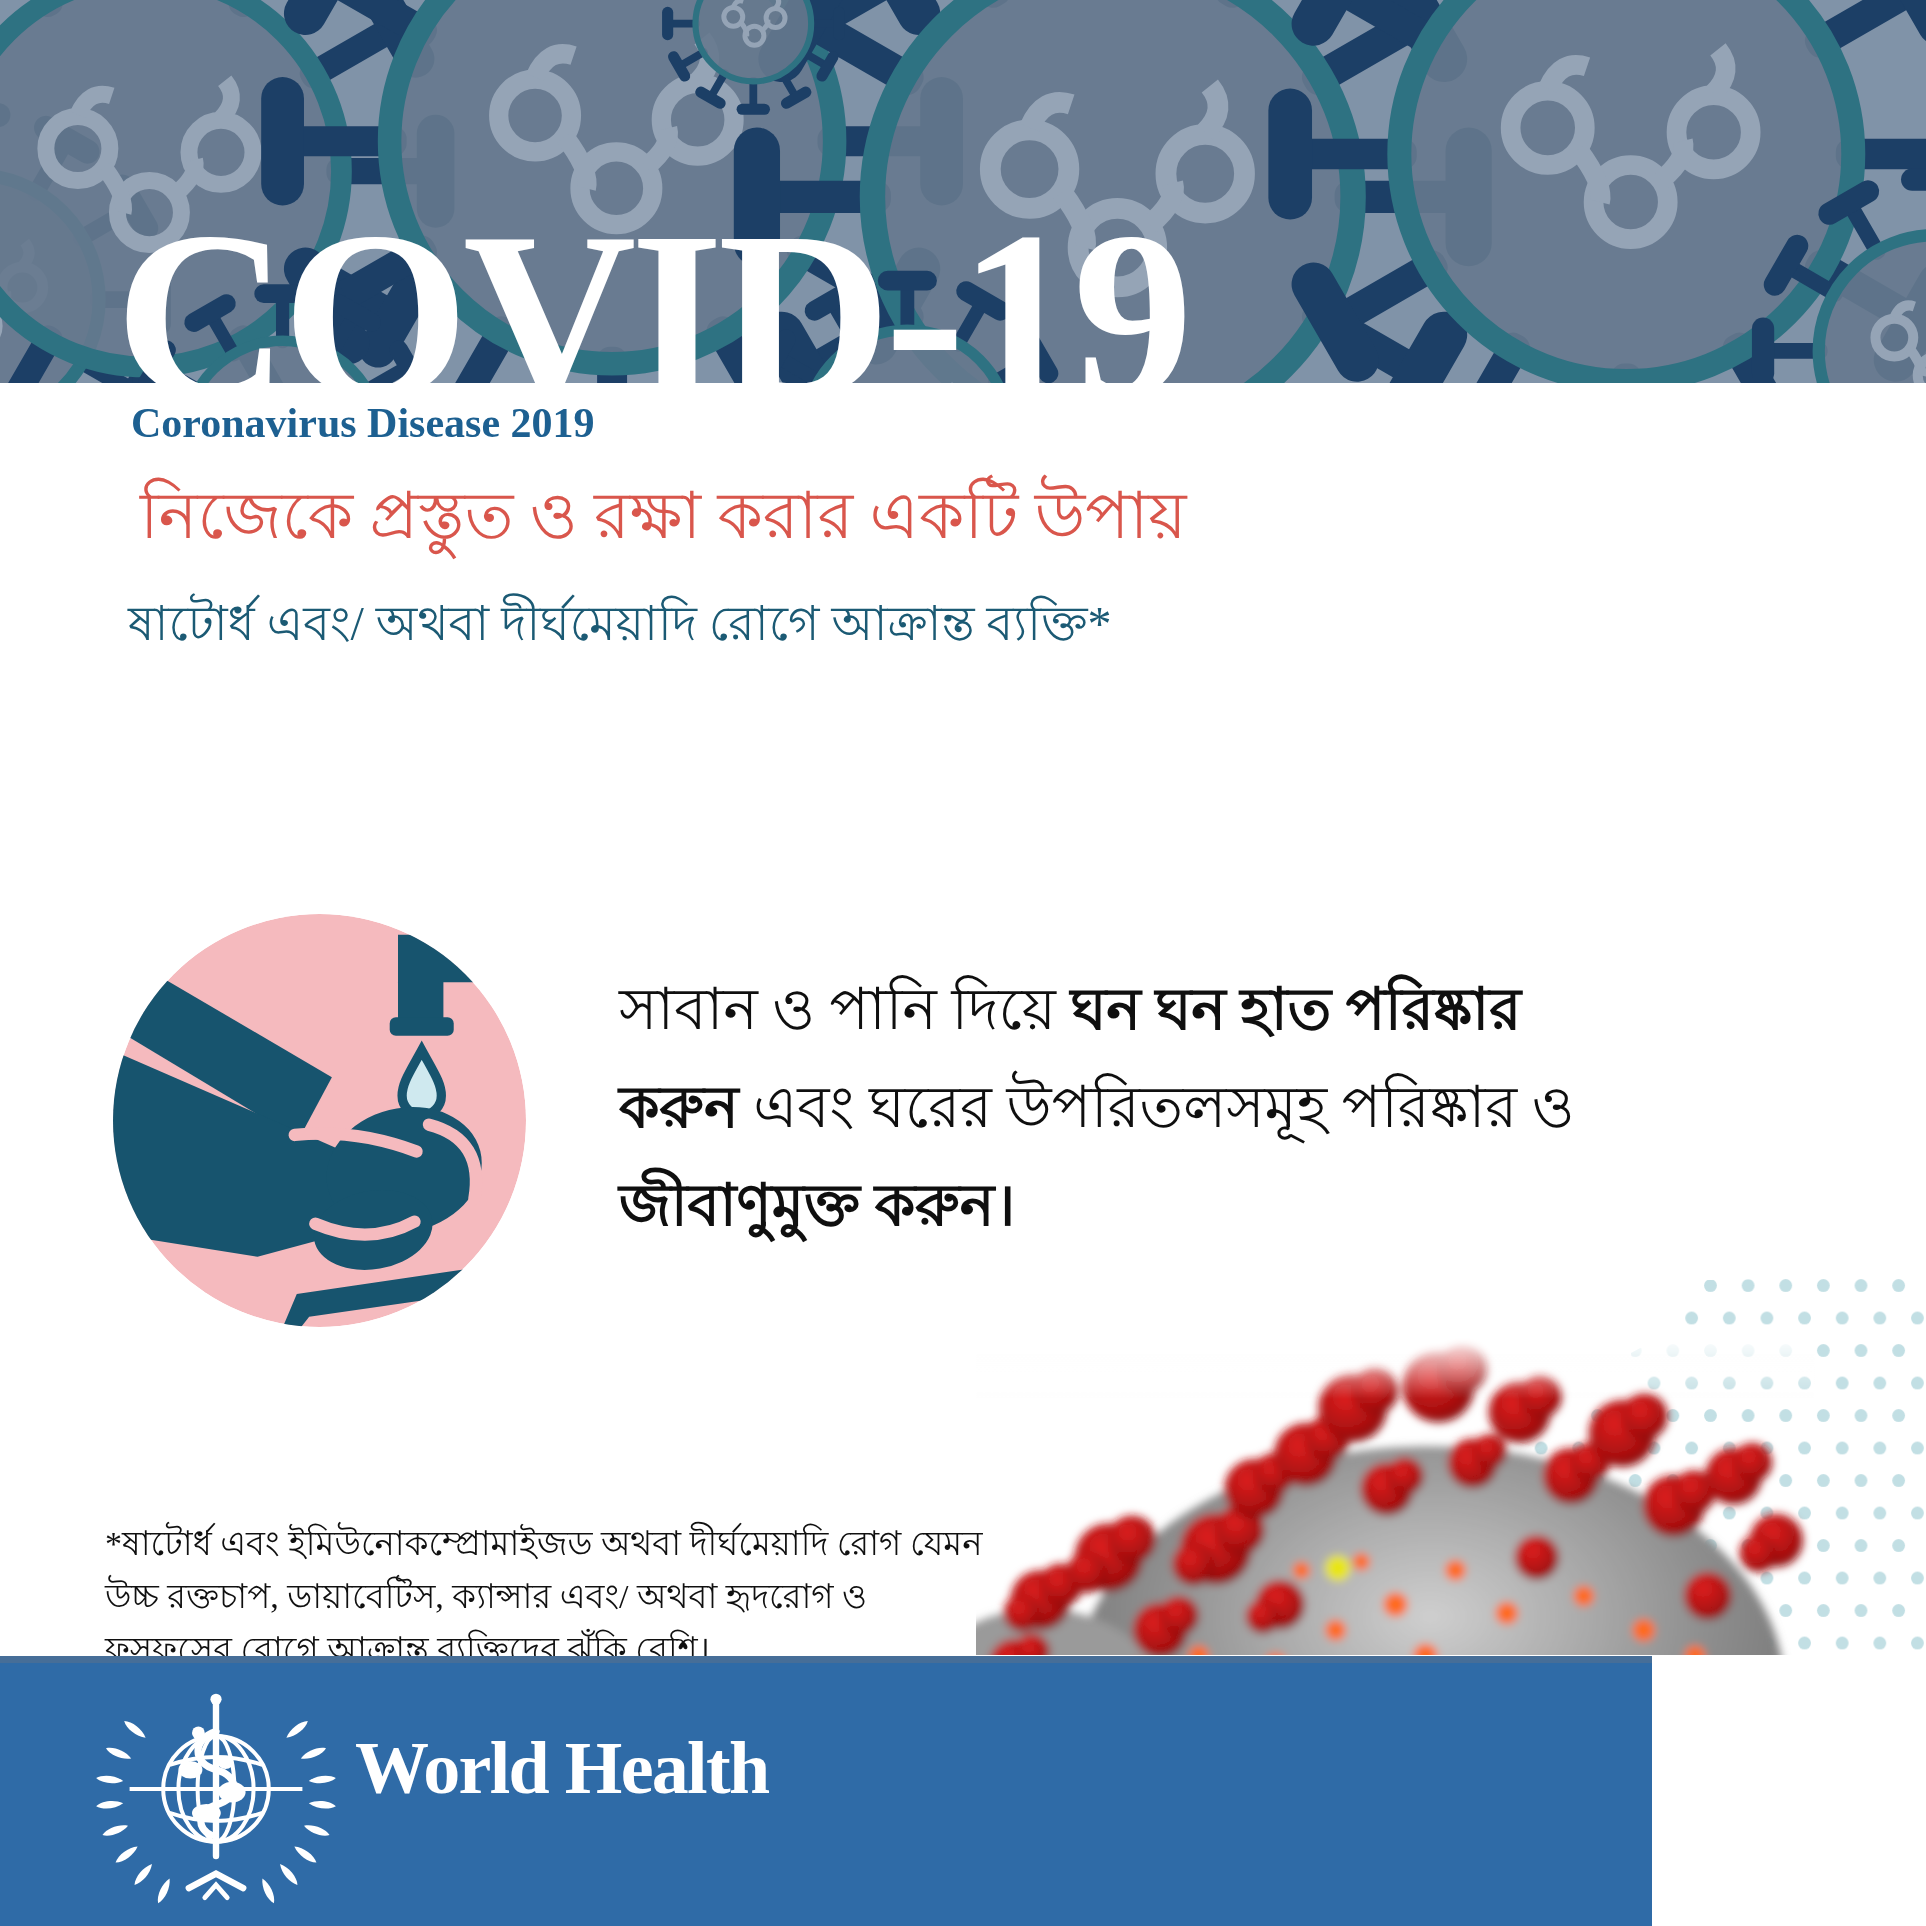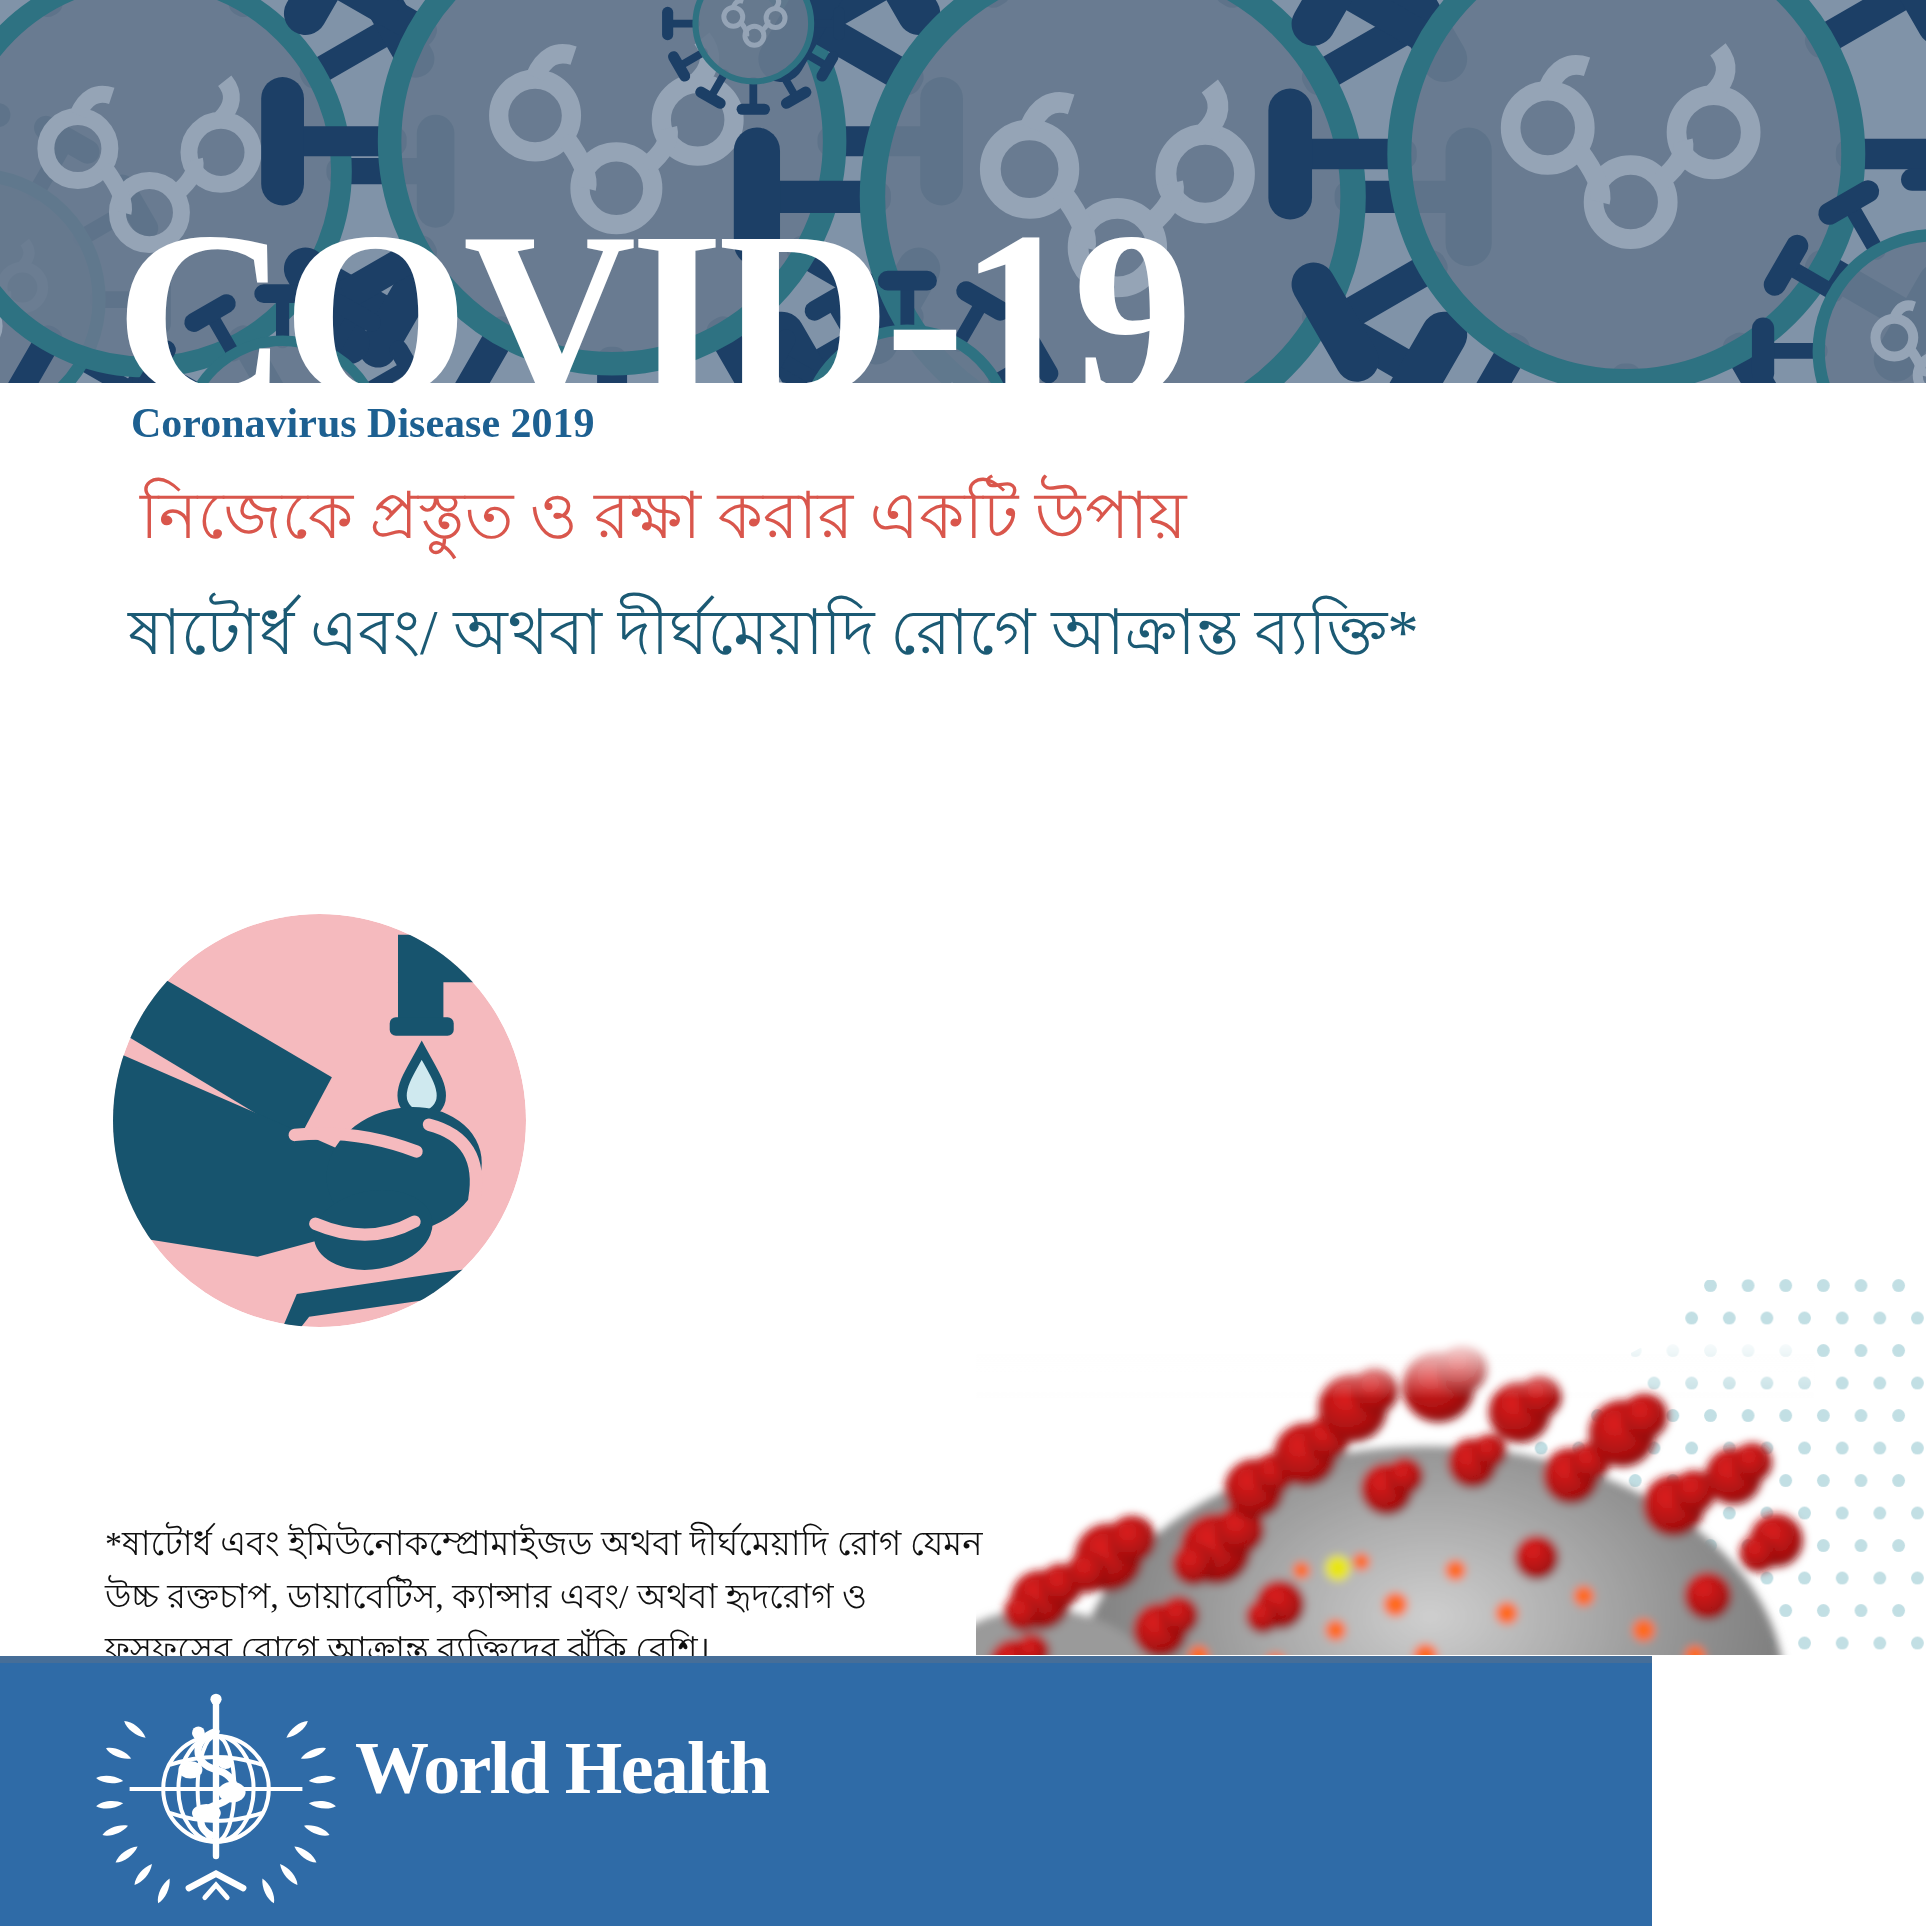--- a/index.html
+++ b/index.html
@@ -13,21 +13,21 @@
   .poster{position:relative;width:1926px;height:1926px;overflow:hidden;background:#fff;
           font-family:Liberation Serif, serif;}
   .banner{position:absolute;left:0;top:0;width:1926px;height:383px;background:var(--banner-bg);overflow:hidden;}
   .banner svg{display:block;}
   .covid-title{position:absolute;left:115px;top:195px;font-size:240px;line-height:1;font-weight:bold;
                letter-spacing:-6px;color:var(--covid-white);white-space:nowrap;}
   .covid-subtitle{position:absolute;left:131px;top:399px;font-size:42px;font-weight:bold;
                   color:var(--subtitle-blue);white-space:nowrap;}
   .heading-red{position:absolute;left:128px;top:474px;font-size:65px;line-height:1.3;
                color:var(--heading-red);white-space:nowrap;margin-left:12px;}
-  .heading-teal{position:absolute;left:128px;top:593px;font-size:63px;line-height:1.3;
+  .heading-teal{position:absolute;left:128px;top:593px;font-size:48px;line-height:1.3;
                 color:var(--heading-teal);white-space:nowrap;}
   .wash-icon{position:absolute;left:113px;top:914px;width:413px;height:413px;}
   .body-text{position:absolute;left:619px;top:961px;width:1198px;font-size:58px;
              line-height:98px;color:var(--body-black);}
   .body-text .b{font-weight:bold;}
   .footnote{position:absolute;left:105px;top:1517px;font-size:34px;line-height:53px;color:#101010;}
   .dots{position:absolute;left:1400px;top:1276px;width:526px;height:380px;}
   .virus-photo{position:absolute;left:976px;top:1335px;width:839px;height:320px;overflow:hidden;}
   .footer{position:absolute;left:0;top:1656px;width:1652px;height:271px;background:var(--footer-blue);}
   .footer-strip{position:absolute;left:0;top:0;width:100%;height:6.8px;background:var(--footer-strip);opacity:.75;}
@@ -150,20 +150,25 @@
           <path d="M176,214 q60,-6 118,16"></path>
           <path d="M306,204 q54,14 44,72"></path>
           <path d="M196,300 q52,22 96,-2"></path>
         </g>
 
         <polygon points="162,406 178,368 396,336 400,360 190,390 176,408" fill="#17546e"></polygon>
       </g>
     </svg>
   </div>
 
+  <div class="body-text">
+      <div><span>সাবান ও পানি দিয়ে </span><span class="b">ঘন ঘন হাত পরিষ্কার</span></div>
+      <div><span class="b">করুন</span><span> এবং ঘরের উপরিতলসমূহ পরিষ্কার ও</span></div>
+      <div><span class="b">জীবাণুমুক্ত করুন।</span></div>
+    </div>
 
   <div class="footnote">
       <div>*ষাটোর্ধ এবং ইমিউনোকম্প্রোমাইজড অথবা দীর্ঘমেয়াদি রোগ যেমন</div>
       <div>উচ্চ রক্তচাপ, ডায়াবেটিস, ক্যান্সার এবং/ অথবা হৃদরোগ ও</div>
       <div>ফুসফুসের রোগে আক্রান্ত ব্যক্তিদের ঝুঁকি বেশি।</div>
     </div>
 
   <div class="dots">
     <svg width="526" height="380" viewBox="0 0 1230 888">
       <defs>

